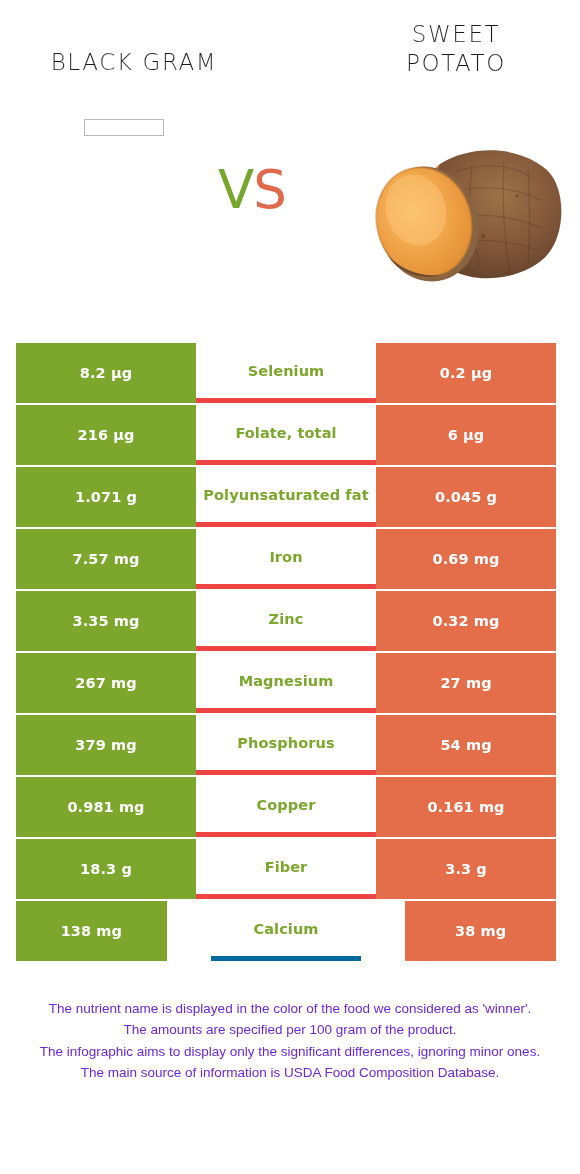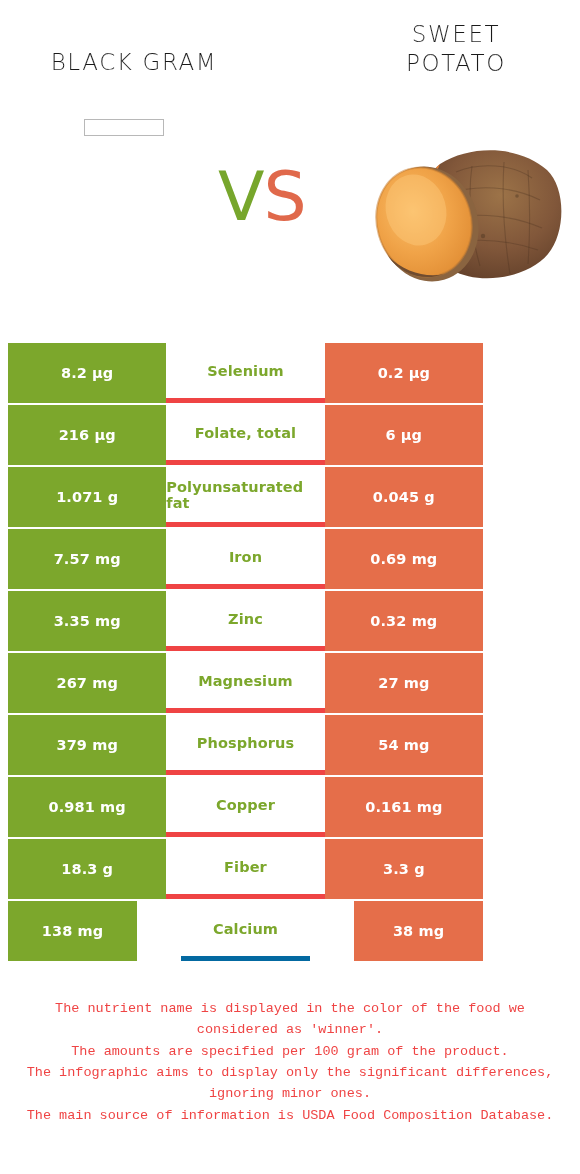--- a/index.html
+++ b/index.html
@@ -64,44 +64,44 @@
     border: 1px solid #b8b8b8;
     background: #ffffff;
   }
 
   
   .vs {
     position: absolute;
     left: 218px;
     top: 163px;
     font-family: "DejaVu Sans", sans-serif;
-    font-size: 68px;
+    font-size: 53px;
     font-weight: 400;
     letter-spacing: -1px;
     line-height: 1;
   }
   .vs .v { color: #77a62c; }
   .vs .s { color: #e0694b; }
 
   
   .potato-wrap {
     position: absolute;
     left: 352px;
     top: 136px;
     width: 218px;
     height: 166px;
   }
   .potato-wrap svg { display: block; width: 100%; height: 100%; }
 
   
   .table {
     position: absolute;
-    left: 8px;
+    left: 16px;
     top: 343px;
-    width: 475px;
+    width: 540px;
   }
 
   .row {
     display: flex;
     height: 60px;
     margin-bottom: 2px;
   }
   .row:last-child { margin-bottom: 0; gap: 44px; }
 
   .cell {
@@ -134,25 +134,25 @@
     color: #ffffff;
   }
 
   
   .footer {
     position: absolute;
     left: 20px;
     top: 998px;
     width: 540px;
     text-align: center;
-    font-family: Liberation Mono, monospace;
+    font-family: Liberation Sans, sans-serif;
     font-size: 13.5px;
     font-weight: 400;
     line-height: 1.58;
-    color: #ef4444;
+    color: #6d28d9;
   }
   .footer p { margin: 0; }
 </style>
 </head>
 <body>
 
 <div class="page">
 
   <div class="header">
 

